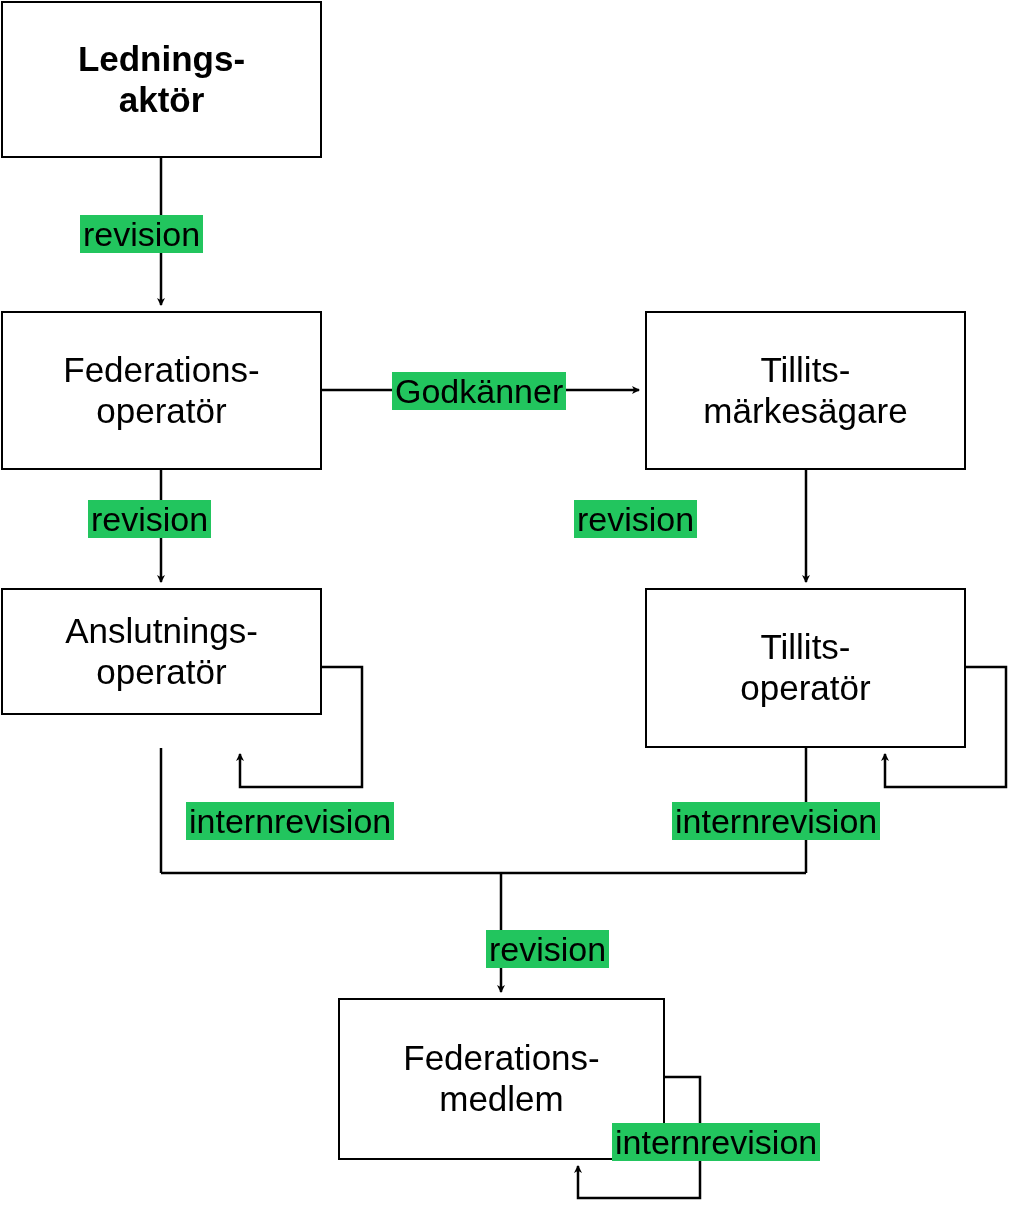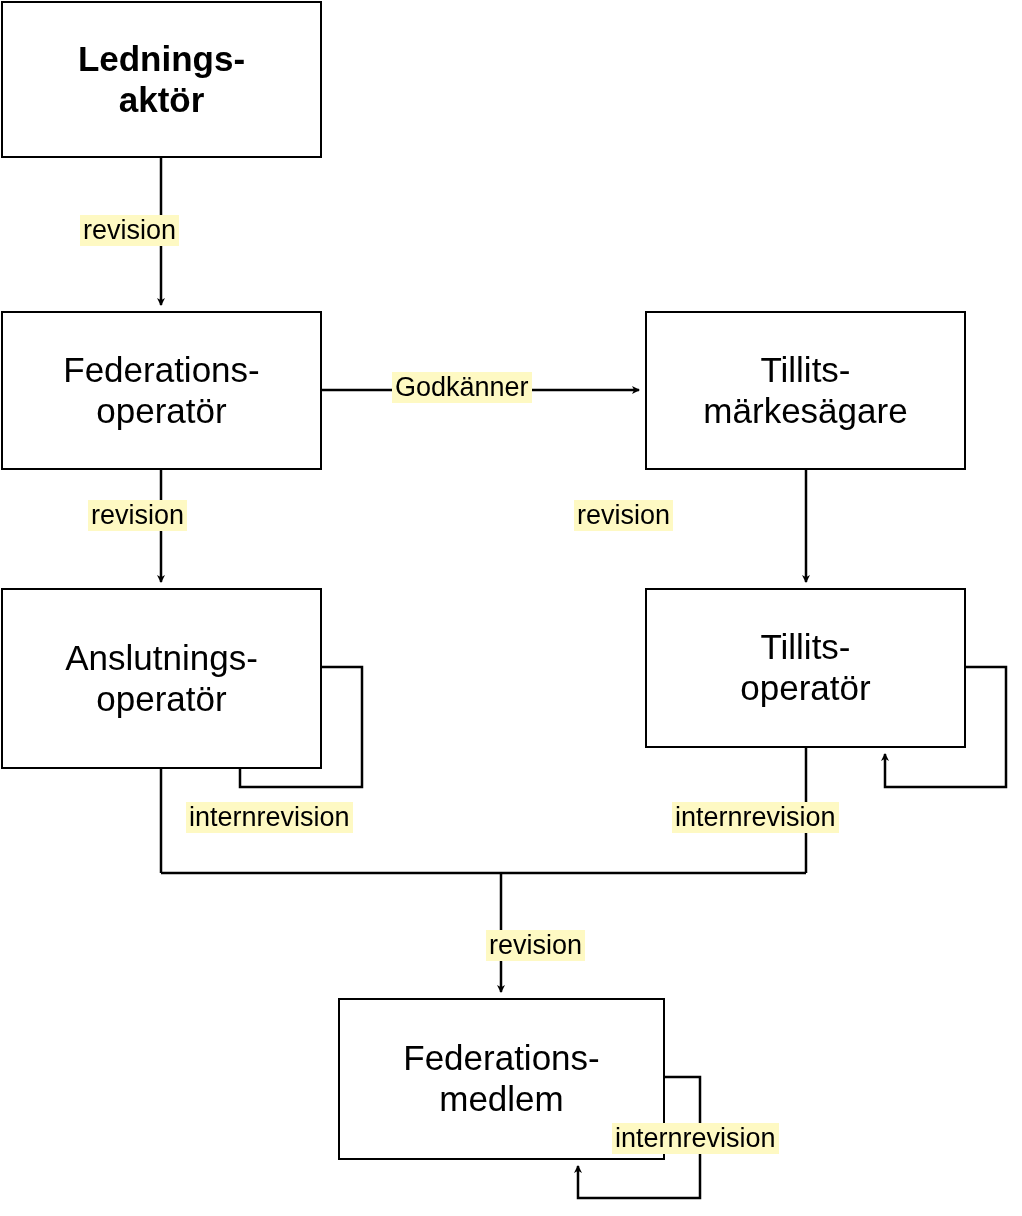--- a/index.html
+++ b/index.html
@@ -40,22 +40,22 @@
     z-index: 3;
   }
   .node-box.bold .node-label { font-weight: bold; }
   .node-label {
     display: block;
     white-space: pre-line;
     padding: 0 4px;
   }
   .edge-label {
     position: absolute;
-    background: #fef9c3;
-    font-size: 27px;
+    background: #22c55e;
+    font-size: 34px;
     line-height: 1;
     white-space: nowrap;
     z-index: 4;
     padding: 2px 3px;
   }
 </style>
 </head>
 <body>
 
 <div id="diagram-root">
@@ -98,21 +98,21 @@
   <div class="node-box" style="left:1px; top:311px; width:321px; height:159px;">
     <span class="node-label">Federations-
 operatör</span>
   </div>
 
   <div class="node-box" style="left:645px; top:311px; width:321px; height:159px;">
     <span class="node-label">Tillits-
 märkesägare</span>
   </div>
 
-  <div class="node-box" style="left:1px; top:588px; width:321px; height:181px;">
+  <div class="node-box" style="left:1px; top:588px; width:321px; height:127px;">
     <span class="node-label">Anslutnings-
 operatör</span>
   </div>
 
   <div class="node-box" style="left:645px; top:588px; width:321px; height:160px;">
     <span class="node-label">Tillits-
 operatör</span>
   </div>
 
   <div class="node-box" style="left:338px; top:998px; width:327px; height:162px;">

